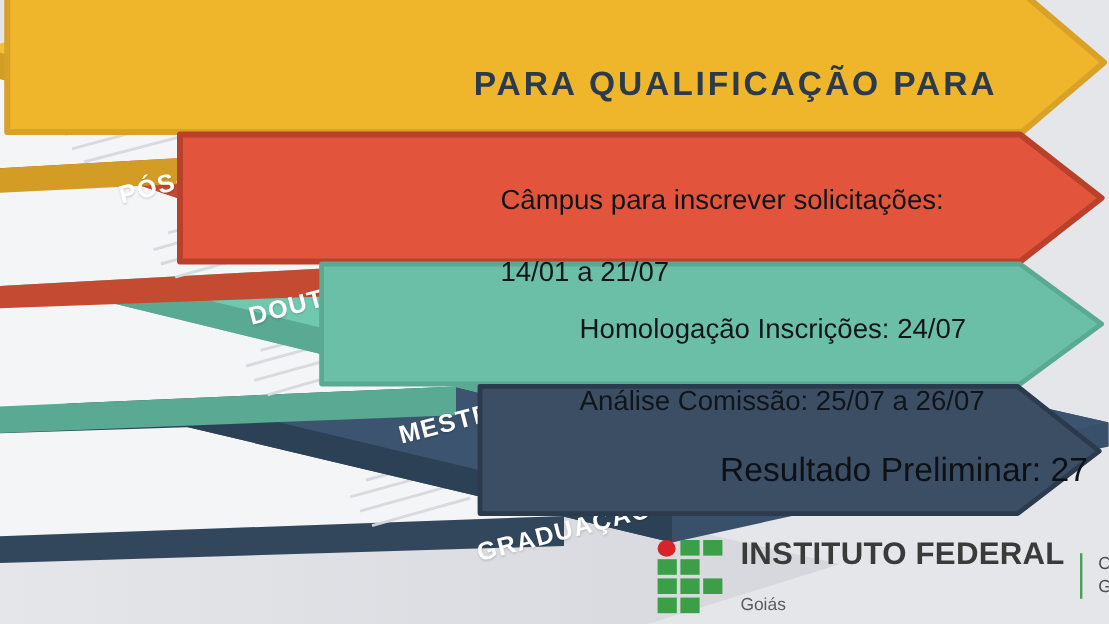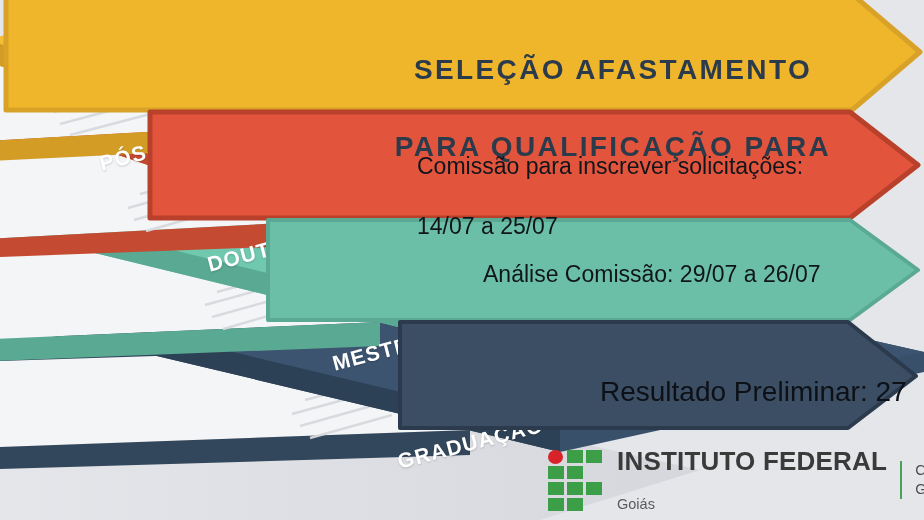--- a/index.html
+++ b/index.html
@@ -191,31 +191,31 @@
     <g>
       <path d="M268,220 L850,220 L918,270 L850,320 L268,320 Z" fill="#6cbfa7" stroke="#5aa992" stroke-width="4" stroke-linejoin="round"></path>
     </g>
 
     <g>
       <path d="M400,322 L848,322 L916,376 L848,428 L400,428 Z" fill="#3b4e63" stroke="#2b3b4d" stroke-width="4" stroke-linejoin="round"></path>
     </g>
   </svg>
 
   <div class="banner-text title" style="left:388px; top:12px; width:450px; font-size:28px;">
-    <div>SELEÇÃO AFASTAMENTO</div>
     <div>PARA QUALIFICAÇÃO PARA</div>
   </div>
 
   <div class="banner-text" style="left:417px; top:122px; width:470px; font-size:23px;">
-    <div>Comissão para inscrever solicitações:</div>
-    <div>14/07 a 25/07</div>
+    <div>Câmpus para inscrever solicitações:</div>
+    <div>14/01 a 21/07</div>
   </div>
 
   <div class="banner-text" style="left:483px; top:230px; width:420px; font-size:23px;">
-    <div>Análise Comissão: 29/07 a 26/07</div>
+    <div>Homologação Inscrições: 24/07</div>
+    <div>Análise Comissão: 25/07 a 26/07</div>
   </div>
 
   <div class="banner-text dark" style="left:600px; top:338px; width:330px; font-size:28px;">
     <div>Resultado Preliminar: 27</div>
   </div>
 
   <div id="logo">
     <div class="ifg-mark">
       <div class="ifg-cell dot"></div>
       <div class="ifg-cell sq"></div>

